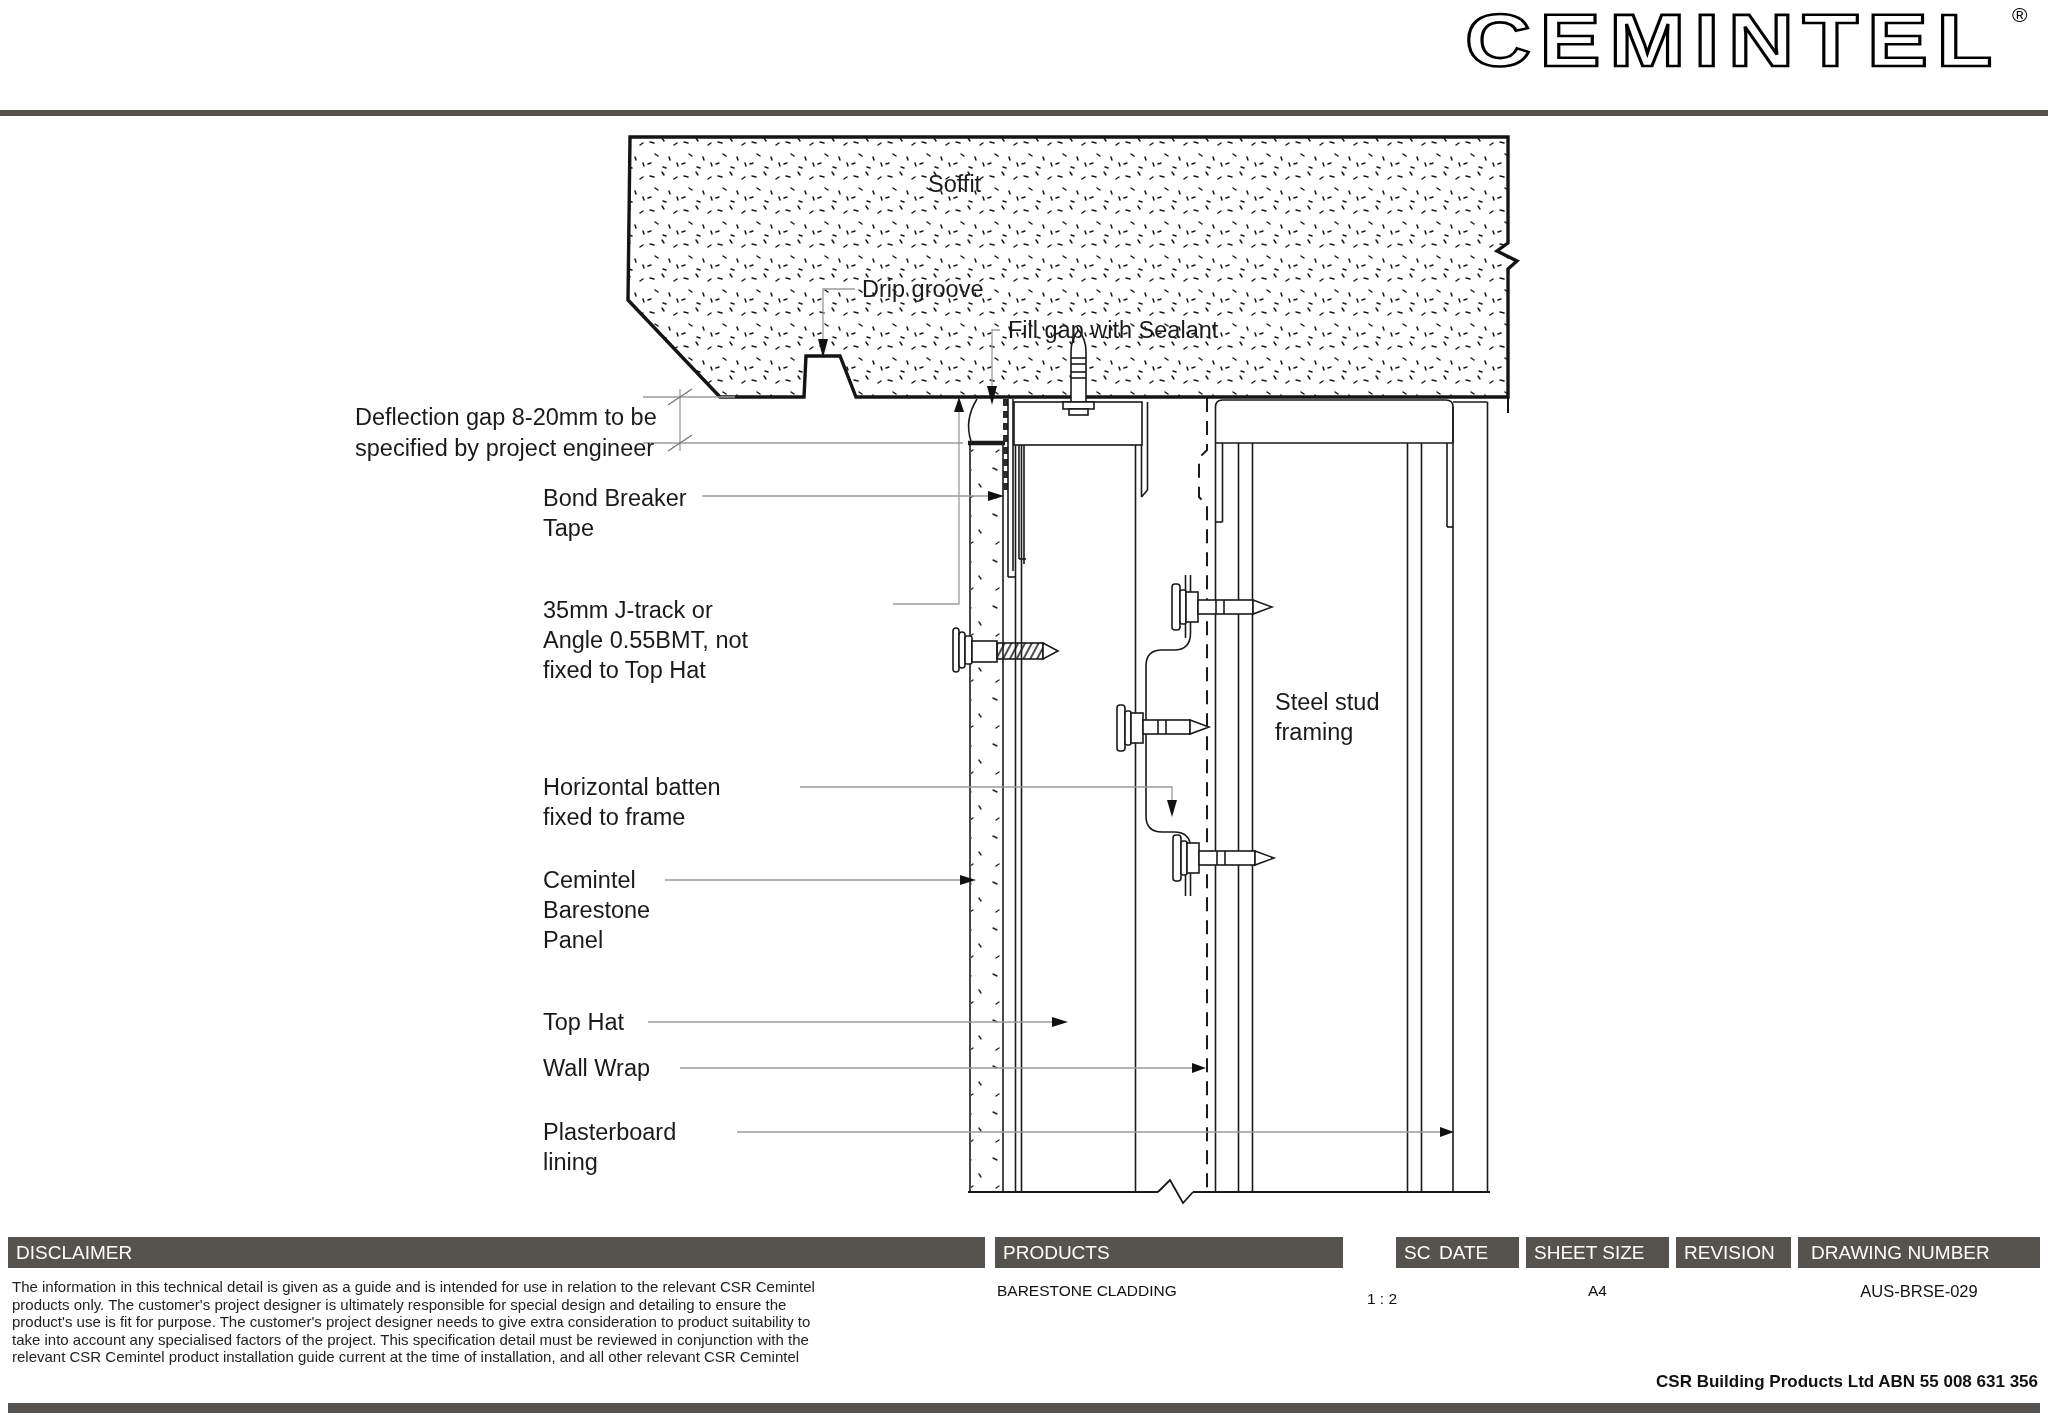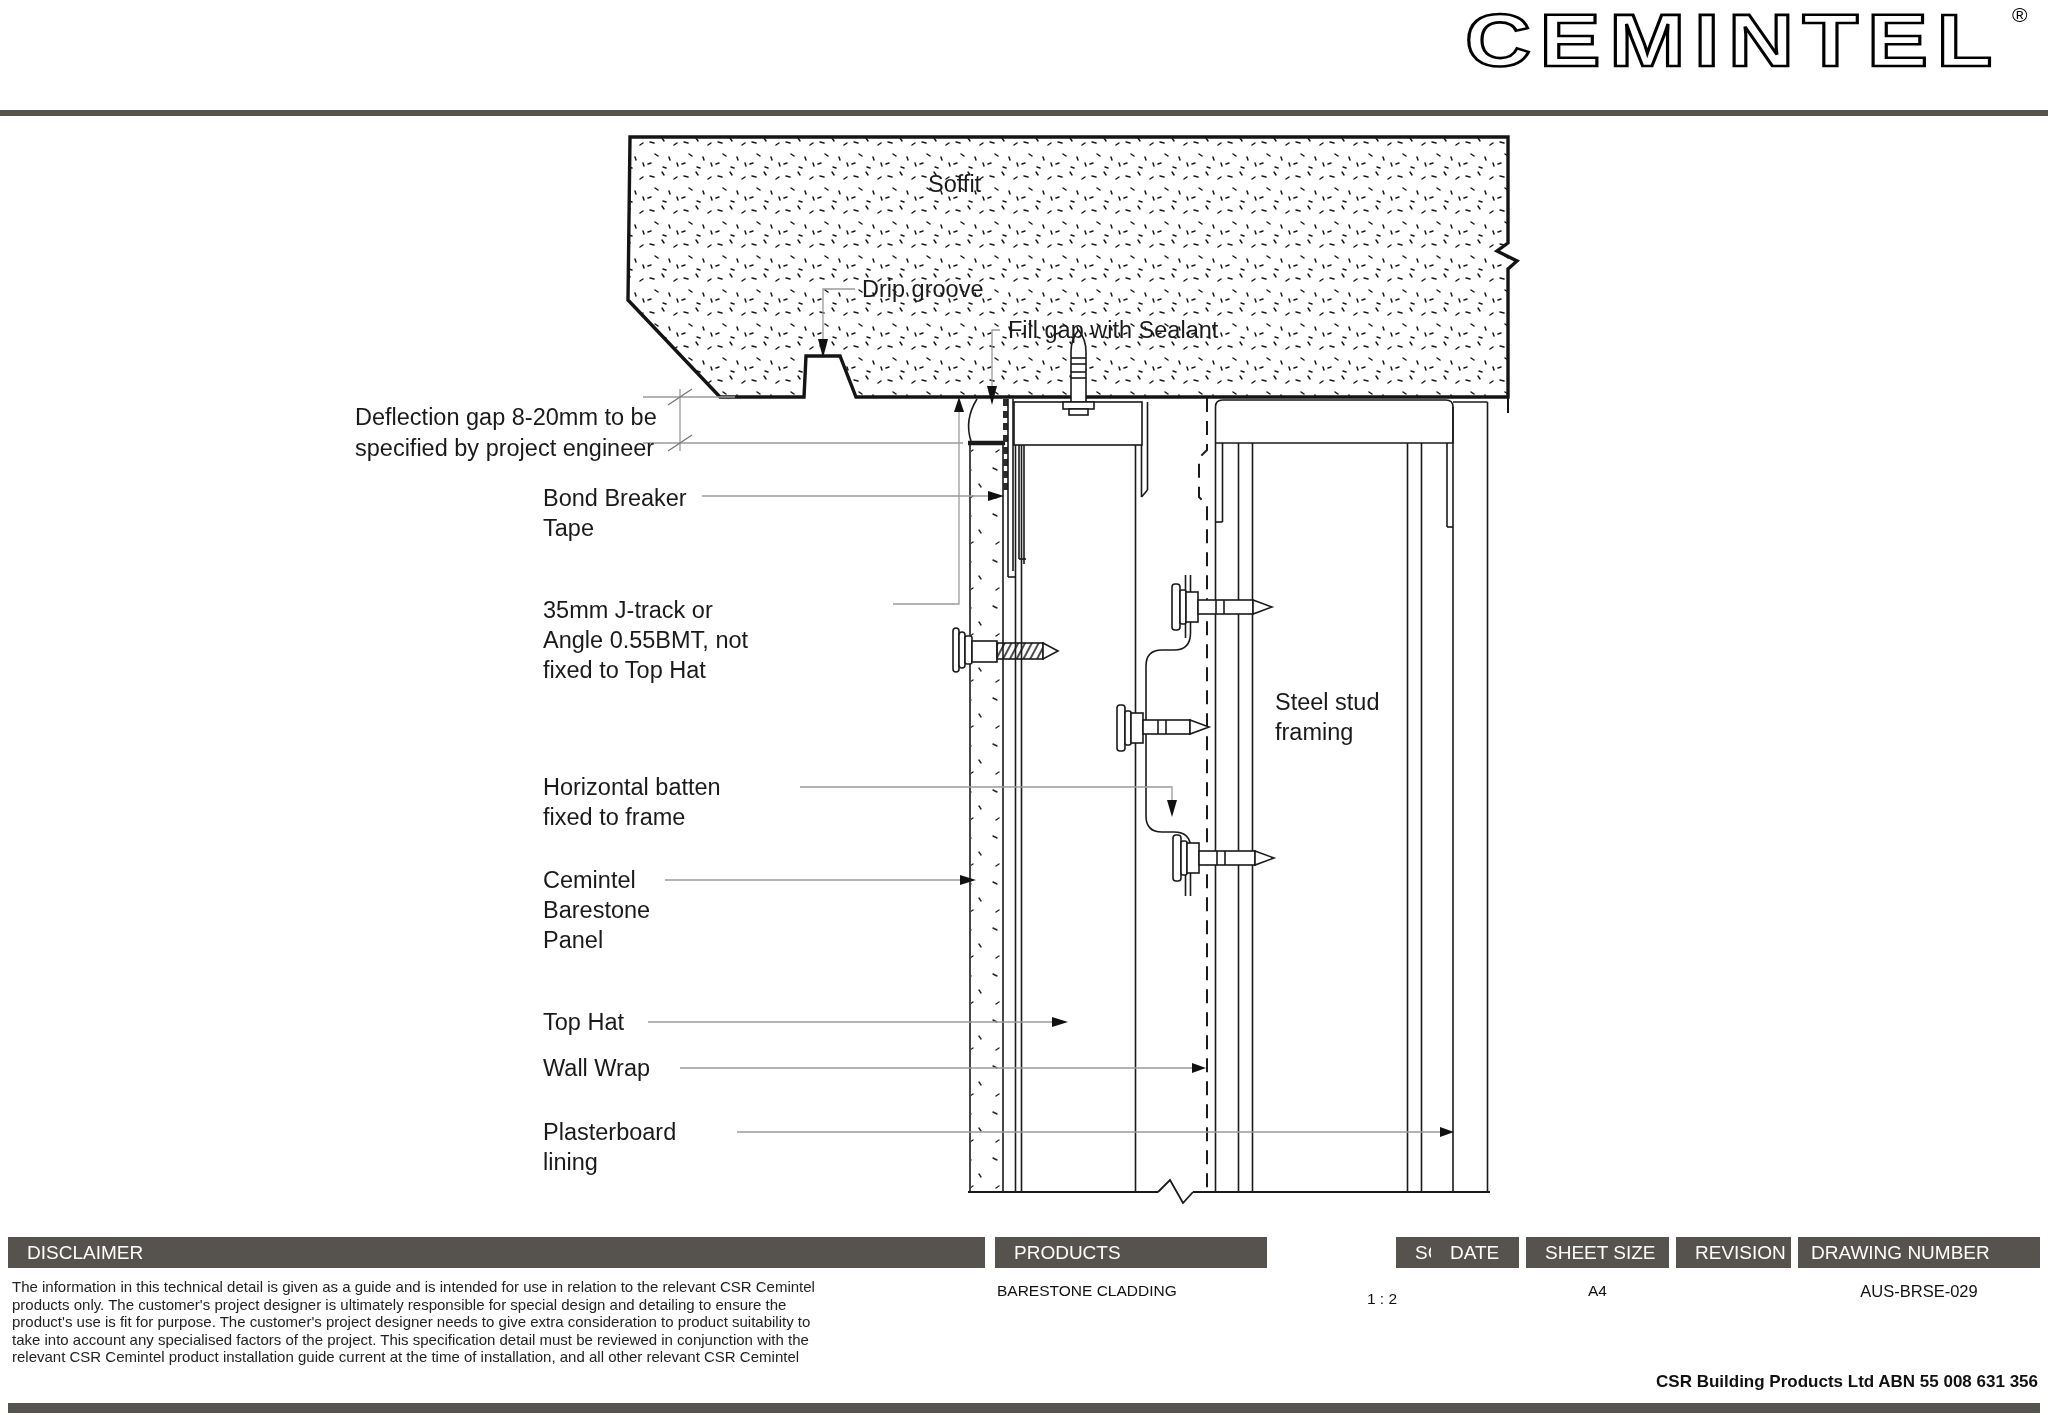--- a/index.html
+++ b/index.html
@@ -6,21 +6,21 @@
   body{width:2048px;height:1415px;position:relative;overflow:hidden;
        font-family:"Liberation Sans", sans-serif;color:#1a1a1a;}
   .page{position:absolute;inset:0;background:#fff;}
   .title{position:absolute;left:10px;top:2px;font-size:31px;letter-spacing:.5px;color:#5b5b5e;}
   .divider{position:absolute;left:0;top:110px;width:2048px;height:6px;background:#56524d;}
   .logo{position:absolute;right:8px;top:0;}
   svg text{font-family:"Liberation Sans", sans-serif;}
   .drawing{position:absolute;left:0;top:0;}
   
   .bar{position:absolute;top:1237px;height:31px;background:#56524d;color:#fff;
-       font-size:19px;line-height:31px;padding-left:19px;box-sizing:border-box;white-space:nowrap;}
+       font-size:19px;line-height:31px;padding-left:8px;box-sizing:border-box;white-space:nowrap;}
   .val{position:absolute;font-size:15.5px;color:#111;white-space:nowrap;}
   .valc{text-align:center;}
   .disc-text{position:absolute;left:12px;top:1278px;font-size:15px;line-height:17.5px;color:#222;}
   .abn{position:absolute;right:10px;top:1372px;font-size:17px;font-weight:bold;color:#111;white-space:nowrap;}
   .botbar{position:absolute;left:8px;top:1403px;width:2032px;height:10px;background:#56524d;}
 </style>
 </head>
 <body>
 
 <div class="page">
@@ -222,21 +222,21 @@
       <text x="543" y="918">Barestone</text>
       <text x="543" y="948">Panel</text>
       <text x="543" y="1030">Top Hat</text>
       <text x="543" y="1076">Wall Wrap</text>
       <text x="543" y="1140">Plasterboard</text>
       <text x="543" y="1170">lining</text>
     </g>
   </svg>
 
   <div class="bar" style="left:8px;width:977px;">DISCLAIMER</div>
-  <div class="bar" style="left:995px;width:272px;">PRODUCTS</div>
+  <div class="bar" style="left:995px;width:348px;">PRODUCTS</div>
   <div class="bar" style="left:1396px;width:84px;">SCALE</div>
   <div class="bar" style="left:1431px;width:88px;">DATE</div>
   <div class="bar" style="left:1526px;width:143px;">SHEET SIZE</div>
   <div class="bar" style="left:1676px;width:115px;">REVISION</div>
   <div class="bar" style="left:1798px;width:242px;padding-left:13px;">DRAWING NUMBER</div>
 
   <div class="disc-text">
     <div>The information in this technical detail is given as a guide and is intended for use in relation to the relevant CSR Cemintel</div>
     <div>products only. The customer's project designer is ultimately responsible for special design and detailing to ensure the</div>
     <div>product's use is fit for purpose. The customer's project designer needs to give extra consideration to product suitability to</div>

